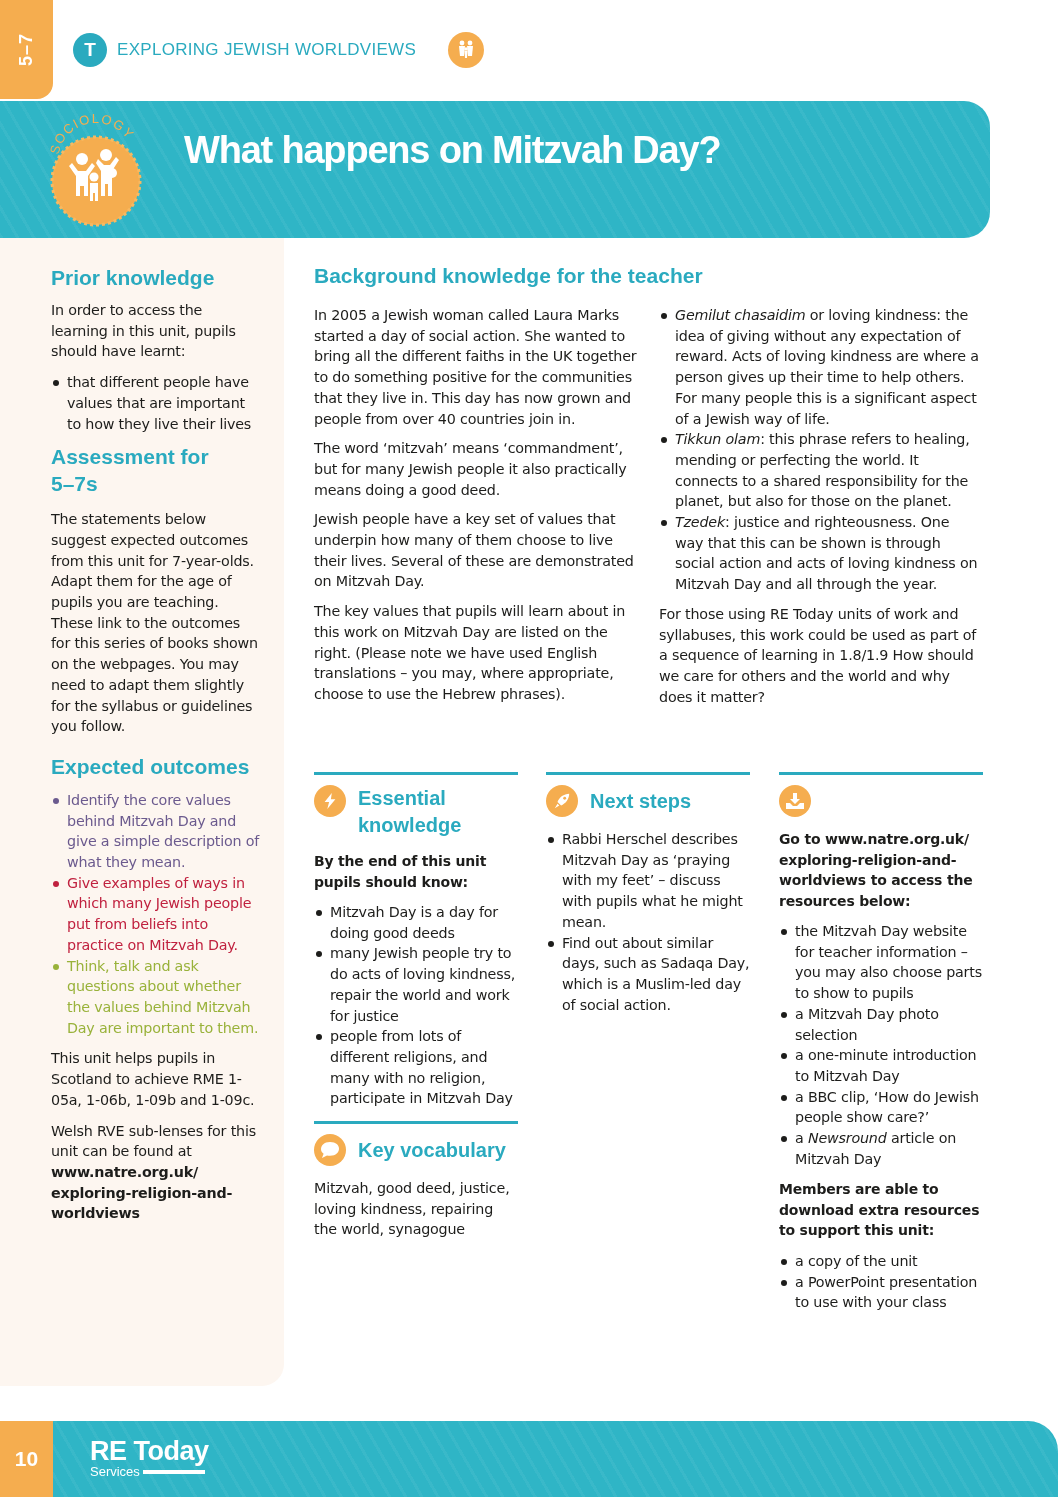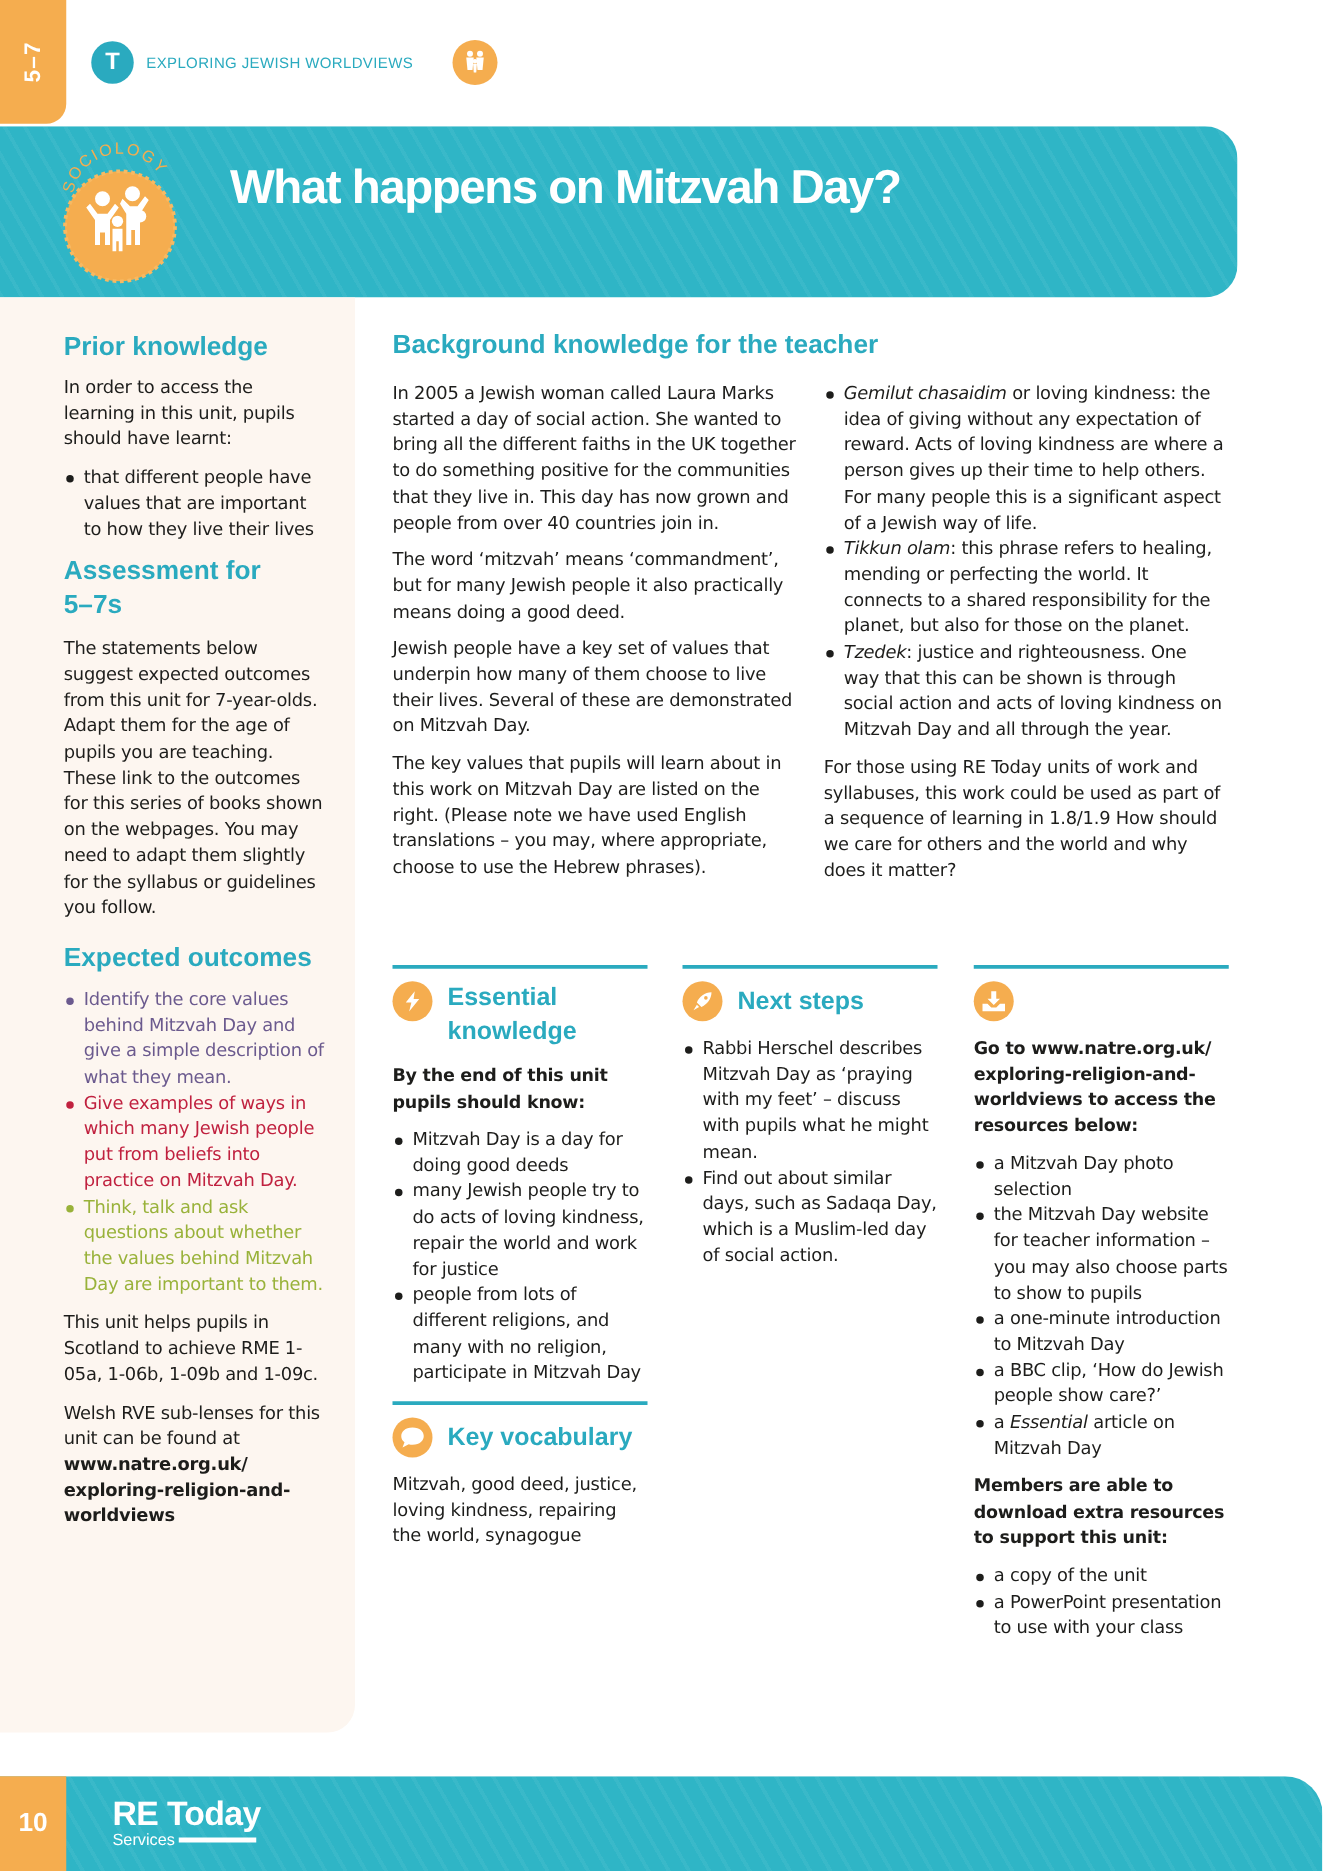--- a/index.html
+++ b/index.html
@@ -16,21 +16,21 @@
     font-family: "Liberation Sans", sans-serif; letter-spacing: 1px; white-space: nowrap;
   }
 
   .series-header { position: absolute; left: 73px; top: 32px; display: flex; align-items: center; }
   .t-badge {
     width: 34px; height: 34px; border-radius: 50%; background: #2aaabf; color: #fff;
     font-weight: bold; font-size: 19px; display: flex; align-items: center; justify-content: center;
     font-family: "Liberation Sans", sans-serif;
   }
   .series-title {
-    margin-left: 10px; color: #2aaabf; font-size: 12px; font-family: "Liberation Sans", sans-serif;
+    margin-left: 10px; color: #2aaabf; font-size: 17px; font-family: "Liberation Sans", sans-serif;
     letter-spacing: 0.3px;
   }
   .small-badge {
     margin-left: 32px; width: 36px; height: 36px; border-radius: 50%; background: #f5ad4f;
     display: flex; align-items: center; justify-content: center;
   }
 
   .banner {
     position: absolute; left: 0; top: 101px; width: 990px; height: 137px;
     background: #2fb5c6; border-top-right-radius: 26px; border-bottom-right-radius: 26px;
@@ -248,25 +248,25 @@
           <path d="M8 1 h4 v6 h3 l-5 5 l-5-5 h3z" fill="#fff"></path>
           <path d="M1 11 h4 l3 3 h4 l3-3 h4 v6 h-18z" fill="#fff"></path>
         </svg>
     </div>
   </div>
   <p class="body lead">
     <span>Go to </span><span style="font-weight:bold">www.natre.org.uk/ exploring-religion-and-worldviews</span><span> to access the resources below:</span>
   </p>
   <div class="gap-s"></div>
   <ul class="bul black">
+    <li class="body"><span>the Mitzvah Day website for teacher information – you may also choose parts to show to pupils</span></li>
     <li class="body"><span>a Mitzvah Day photo selection</span></li>
-    <li class="body"><span>the Mitzvah Day website for teacher information – you may also choose parts to show to pupils</span></li>
     <li class="body"><span>a one-minute introduction to Mitzvah Day</span></li>
     <li class="body"><span>a BBC clip, ‘How do Jewish people show care?’</span></li>
-    <li class="body"><span>a </span><em>Essential</em><span> article on Mitzvah Day</span></li>
+    <li class="body"><span>a </span><em>Newsround</em><span> article on Mitzvah Day</span></li>
   </ul>
   <div class="gap-s"></div>
   <p class="body lead" style="font-weight:bold">Members are able to download extra resources to support this unit:</p>
   <div class="gap-s"></div>
   <ul class="bul black">
     <li class="body">a copy of the unit</li>
     <li class="body">a PowerPoint presentation to use with your class</li>
   </ul>
 </div>
 

